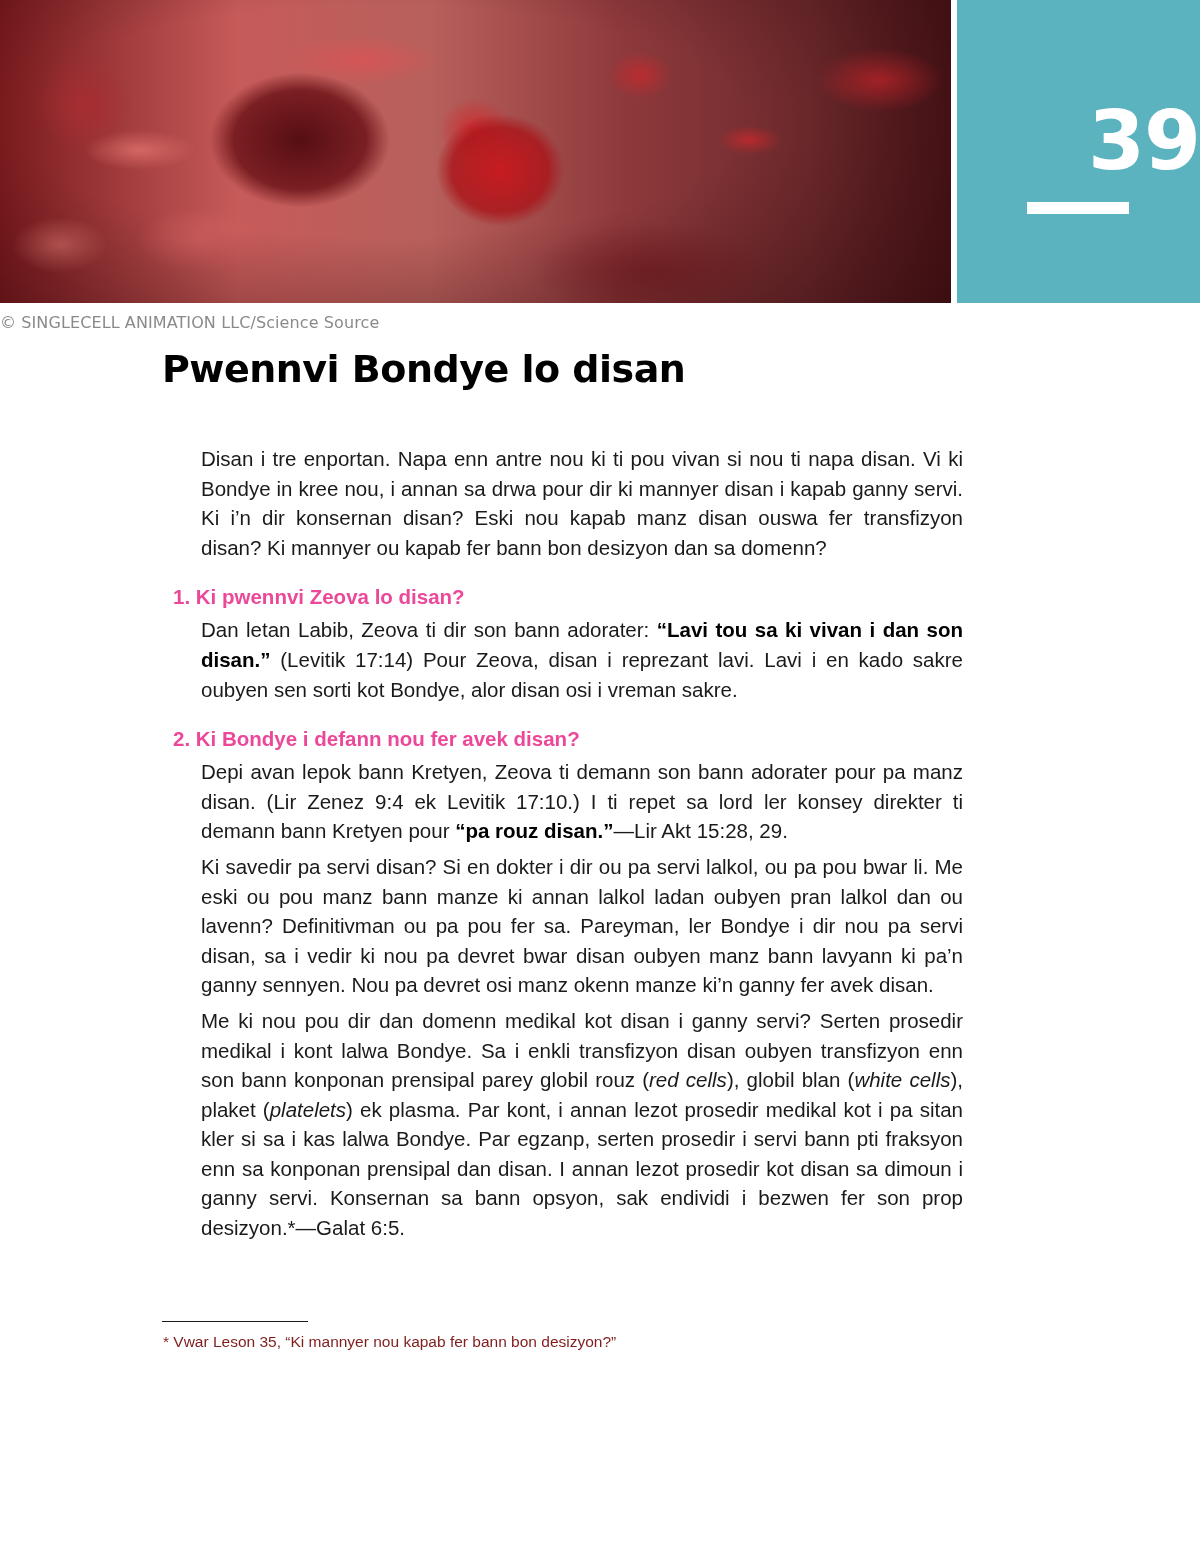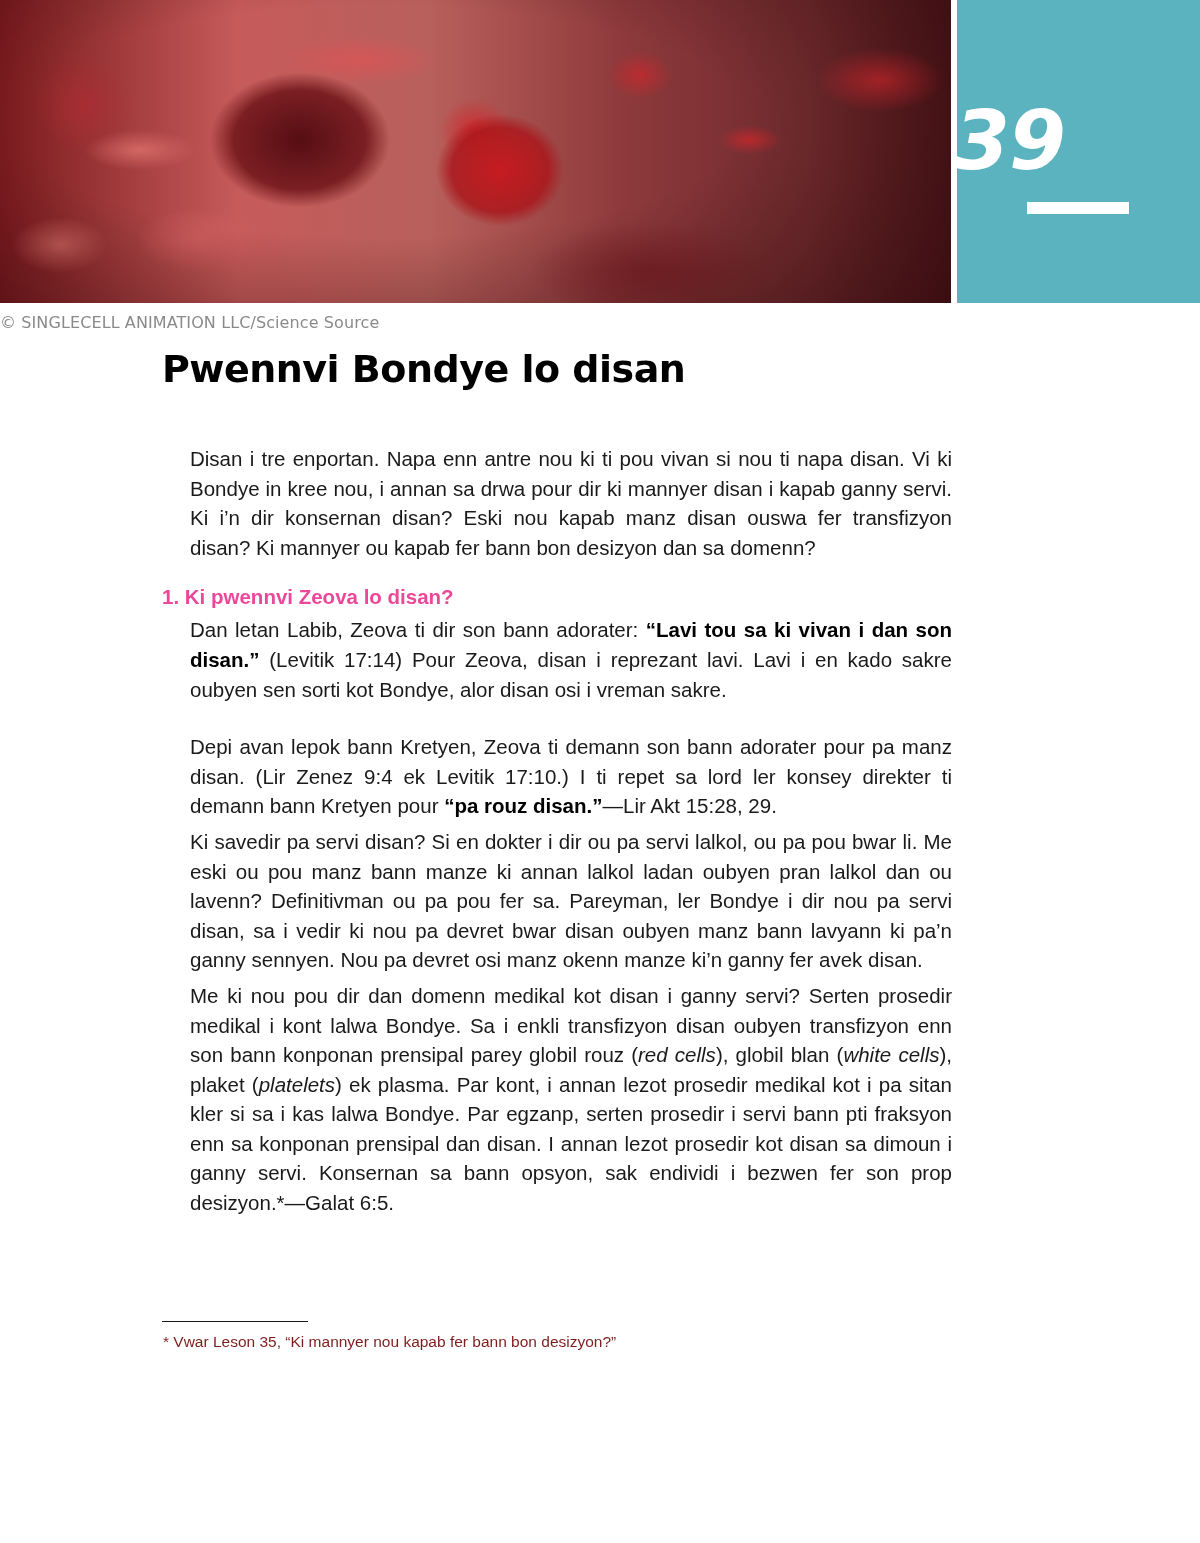--- a/index.html
+++ b/index.html
@@ -48,30 +48,29 @@
       top: 0;
       width: 243px;
       height: 303px;
       background: #5bb3bf;
     }
     .lesson-number {
       position: absolute;
       left: 0;
       right: 0;
       top: 100px;
-      text-align: left;
+      text-align: right;
       font-family: "DejaVu Sans", sans-serif;
       font-weight: bold;
       font-size: 82px;
       line-height: 1;
       color: #ffffff;
       letter-spacing: -1px;
       padding-left: 0px;
       margin-left: -4px;
-      font-style: italic;
     }
     .lesson-underline {
       position: absolute;
       left: 70px;
       top: 202px;
       width: 102px;
       height: 12px;
       background: #ffffff;
     }
     .photo-credit {
@@ -90,40 +89,40 @@
       margin: 0;
       font-family: "DejaVu Sans", sans-serif;
       font-weight: bold;
       font-size: 38px;
       line-height: 1.1;
       color: #000000;
       letter-spacing: -0.5px;
     }
     .content {
       position: absolute;
-      left: 162px;
+      left: 173px;
       top: 444px;
       width: 790px;
     }
     .para {
       margin: 0 0 6px 28px;
       font-size: 20.5px;
       line-height: 29.6px;
       text-align: justify;
       color: #1a1a1a;
     }
     .section-heading {
       margin: 0 0 4px 0;
       font-weight: bold;
       font-size: 20.5px;
       line-height: 29px;
       color: #ec4899;
     }
     .intro { margin-bottom: 20px; }
-    .sec-gap { margin-bottom: 28px; }
+    .sec-gap { margin-bottom: 20px; }
     b { font-weight: bold; color: #000; }
     i { font-style: italic; }
     .footnote-rule {
       position: absolute;
       left: 162px;
       top: 1321px;
       width: 146px;
       height: 1px;
       background: #1a1a1a;
     }
@@ -150,20 +149,21 @@
 <div class="photo-credit">© SINGLECELL ANIMATION LLC/Science Source</div>
 
 <h1 class="page-title">Pwennvi Bondye lo disan</h1>
 
 <div class="content">
   <p class="para intro">Disan i tre enportan. Napa enn antre nou ki ti pou vivan si nou ti napa disan. Vi ki Bondye in kree nou, i annan sa drwa pour dir ki mannyer disan i kapab ganny servi. Ki i’n dir konsernan disan? Eski nou kapab manz disan ouswa fer transfizyon disan? Ki mannyer ou kapab fer bann bon desizyon dan sa domenn?</p>
 
   <h2 class="section-heading">1. Ki pwennvi Zeova lo disan?</h2>
   <p class="para sec-gap"><span>Dan letan Labib, Zeova ti dir son bann adorater: </span><b>“Lavi tou sa ki vivan i dan son disan.”</b><span> (Levitik 17:14) Pour Zeova, disan i reprezant lavi. Lavi i en kado sakre oubyen sen sorti kot Bondye, alor disan osi i vreman sakre.</span></p>
 
+  <h2 class="section-heading">2. Ki Bondye i defann nou fer avek disan?</h2>
   <p class="para"><span>Depi avan lepok bann Kretyen, Zeova ti demann son bann adorater pour pa manz disan. (Lir Zenez 9:4 ek Levitik 17:10.) I ti repet sa lord ler konsey direkter ti demann bann Kretyen pour </span><b>“pa rouz disan.”</b><span>—Lir Akt 15:28, 29.</span></p>
 
   <p class="para">Ki savedir pa servi disan? Si en dokter i dir ou pa servi lalkol, ou pa pou bwar li. Me eski ou pou manz bann manze ki annan lalkol ladan oubyen pran lalkol dan ou lavenn? Definitivman ou pa pou fer sa. Pareyman, ler Bondye i dir nou pa servi disan, sa i vedir ki nou pa devret bwar disan oubyen manz bann lavyann ki pa’n ganny sennyen. Nou pa devret osi manz okenn manze ki’n ganny fer avek disan.</p>
 
   <p class="para"><span>Me ki nou pou dir dan domenn medikal kot disan i ganny servi? Serten prosedir medikal i kont lalwa Bondye. Sa i enkli transfizyon disan oubyen transfizyon enn son bann konponan prensipal parey globil rouz (</span><i>red cells</i><span>), globil blan (</span><i>white cells</i><span>), plaket (</span><i>platelets</i><span>) ek plasma. Par kont, i annan lezot prosedir medikal kot i pa sitan kler si sa i kas lalwa Bondye. Par egzanp, serten prosedir i servi bann pti fraksyon enn sa konponan prensipal dan disan. I annan lezot prosedir kot disan sa dimoun i ganny servi. Konsernan sa bann opsyon, sak endividi i bezwen fer son prop desizyon.</span><span>*</span><span>—Galat 6:5.</span></p>
 </div>
 
 <div class="footnote-rule"></div>
 <div class="footnote">* Vwar Leson 35, “Ki mannyer nou kapab fer bann bon desizyon?”</div>
 

